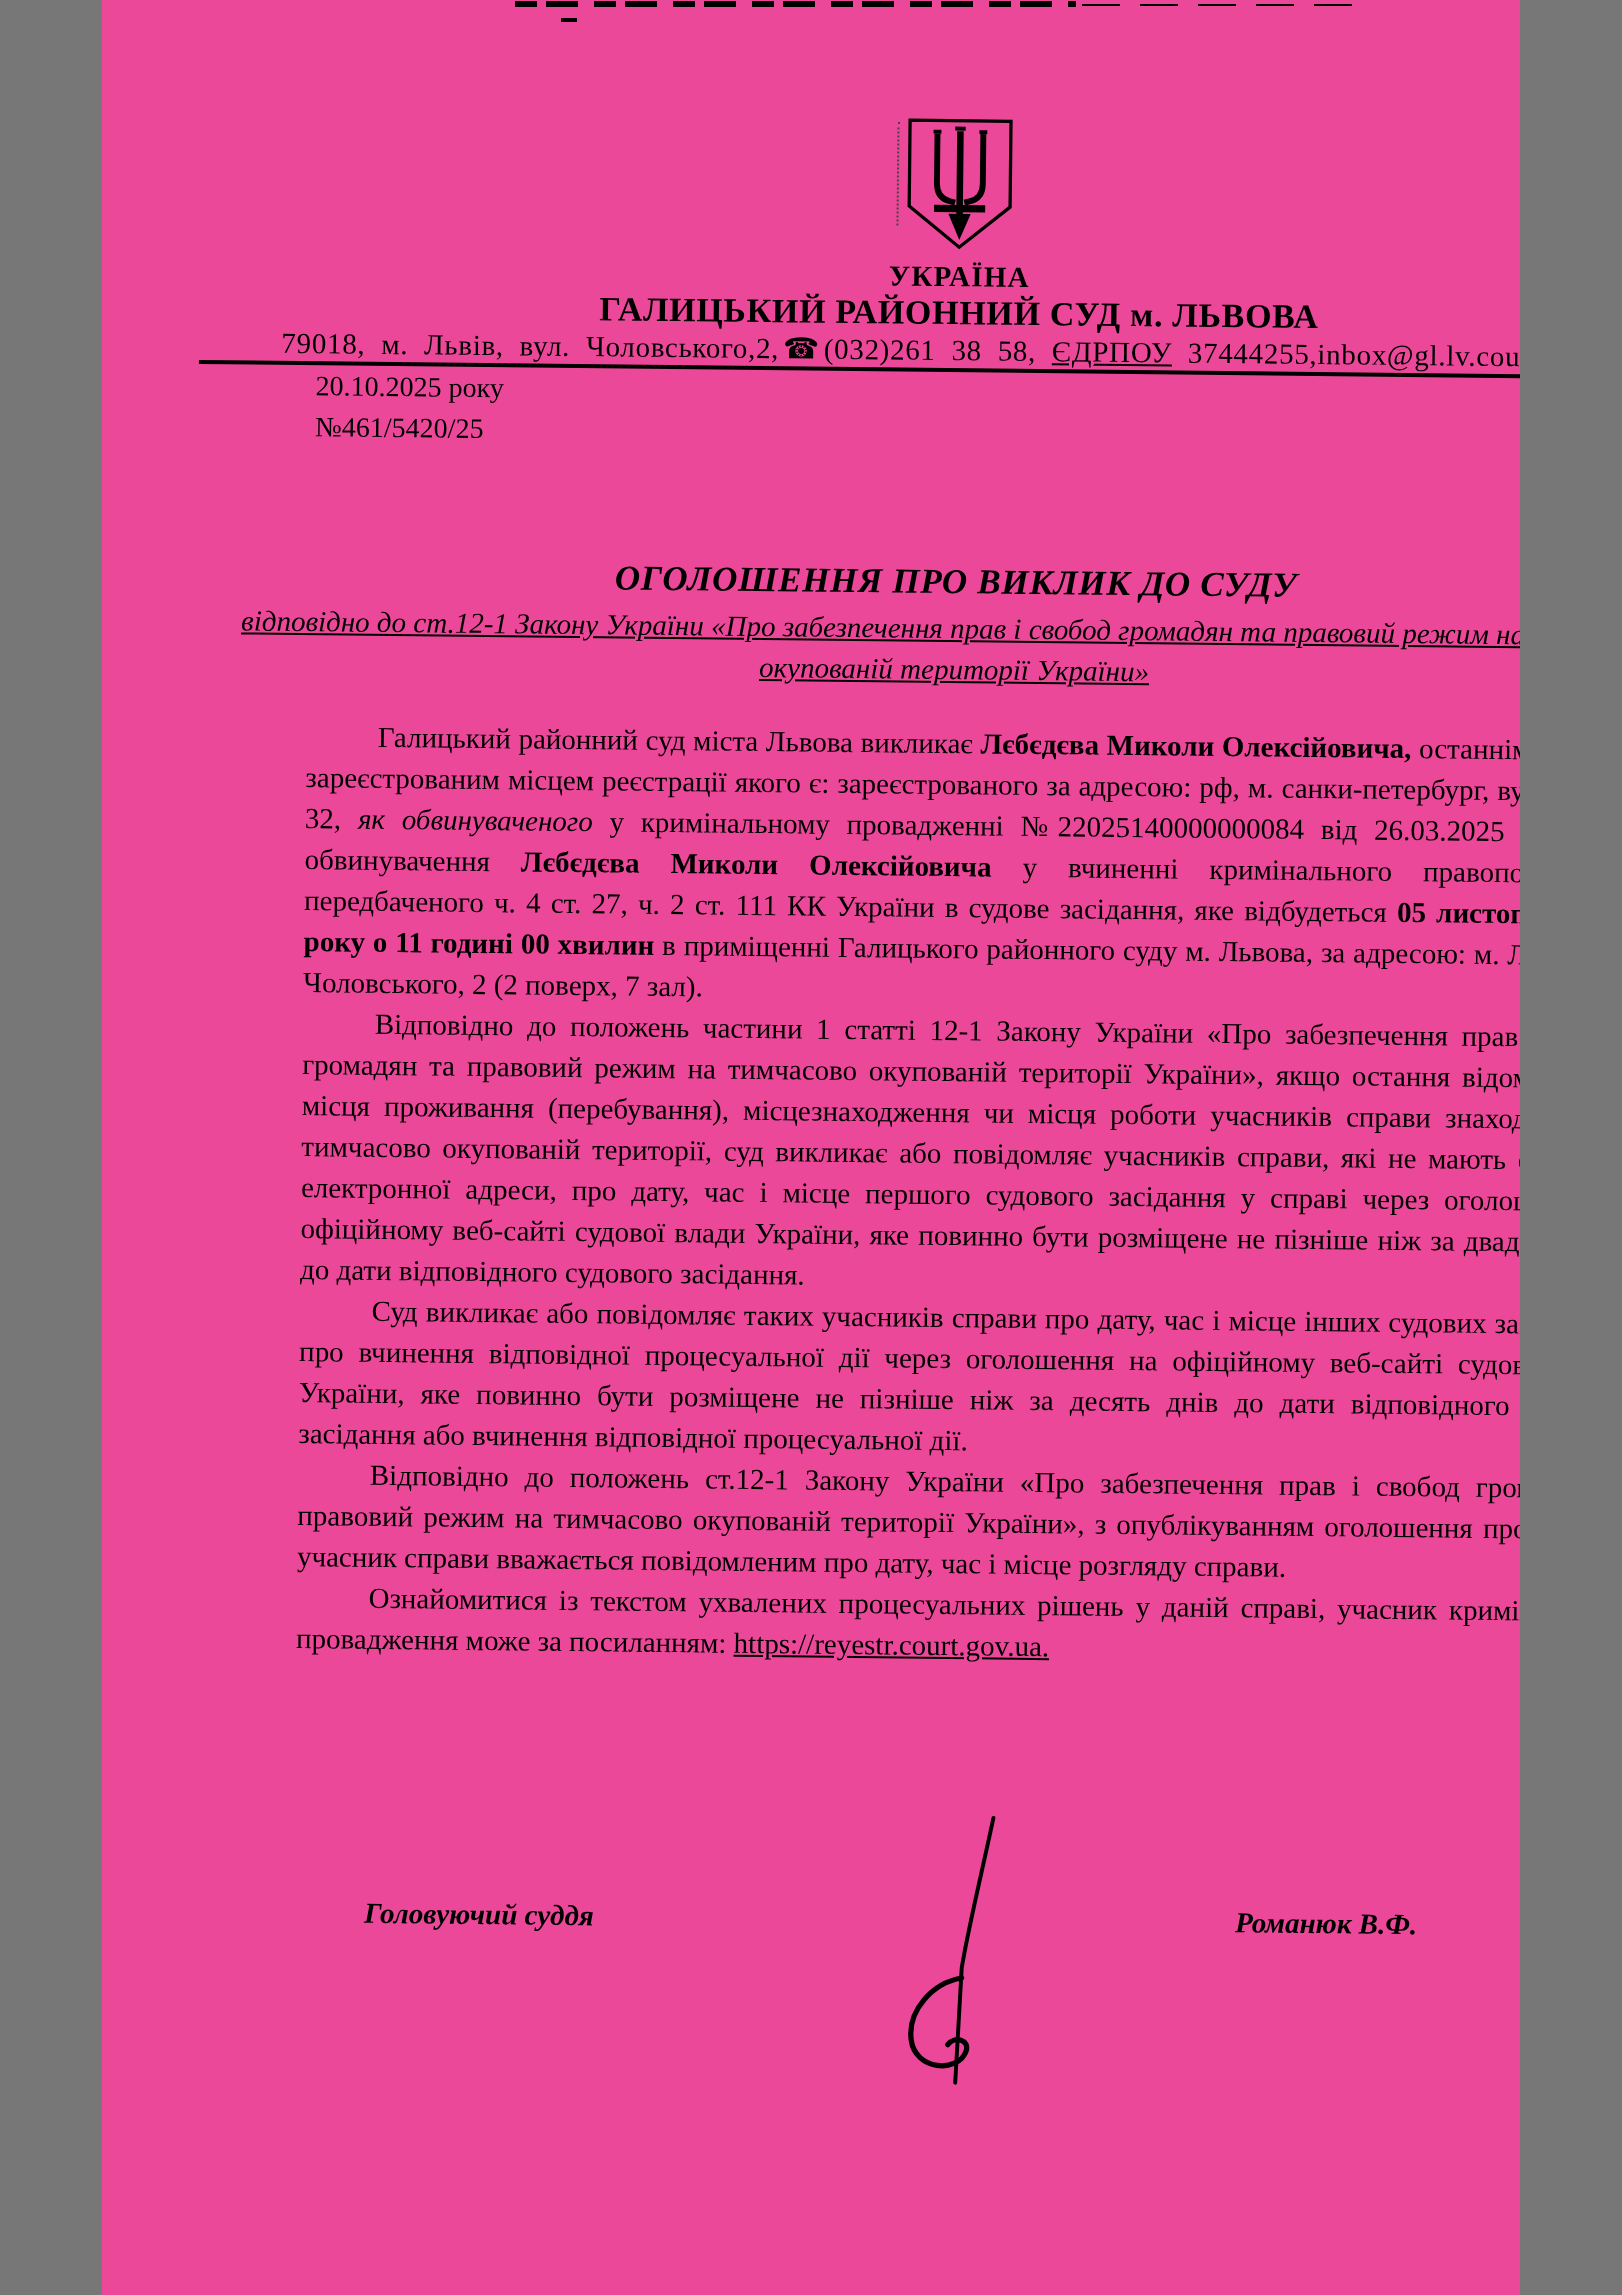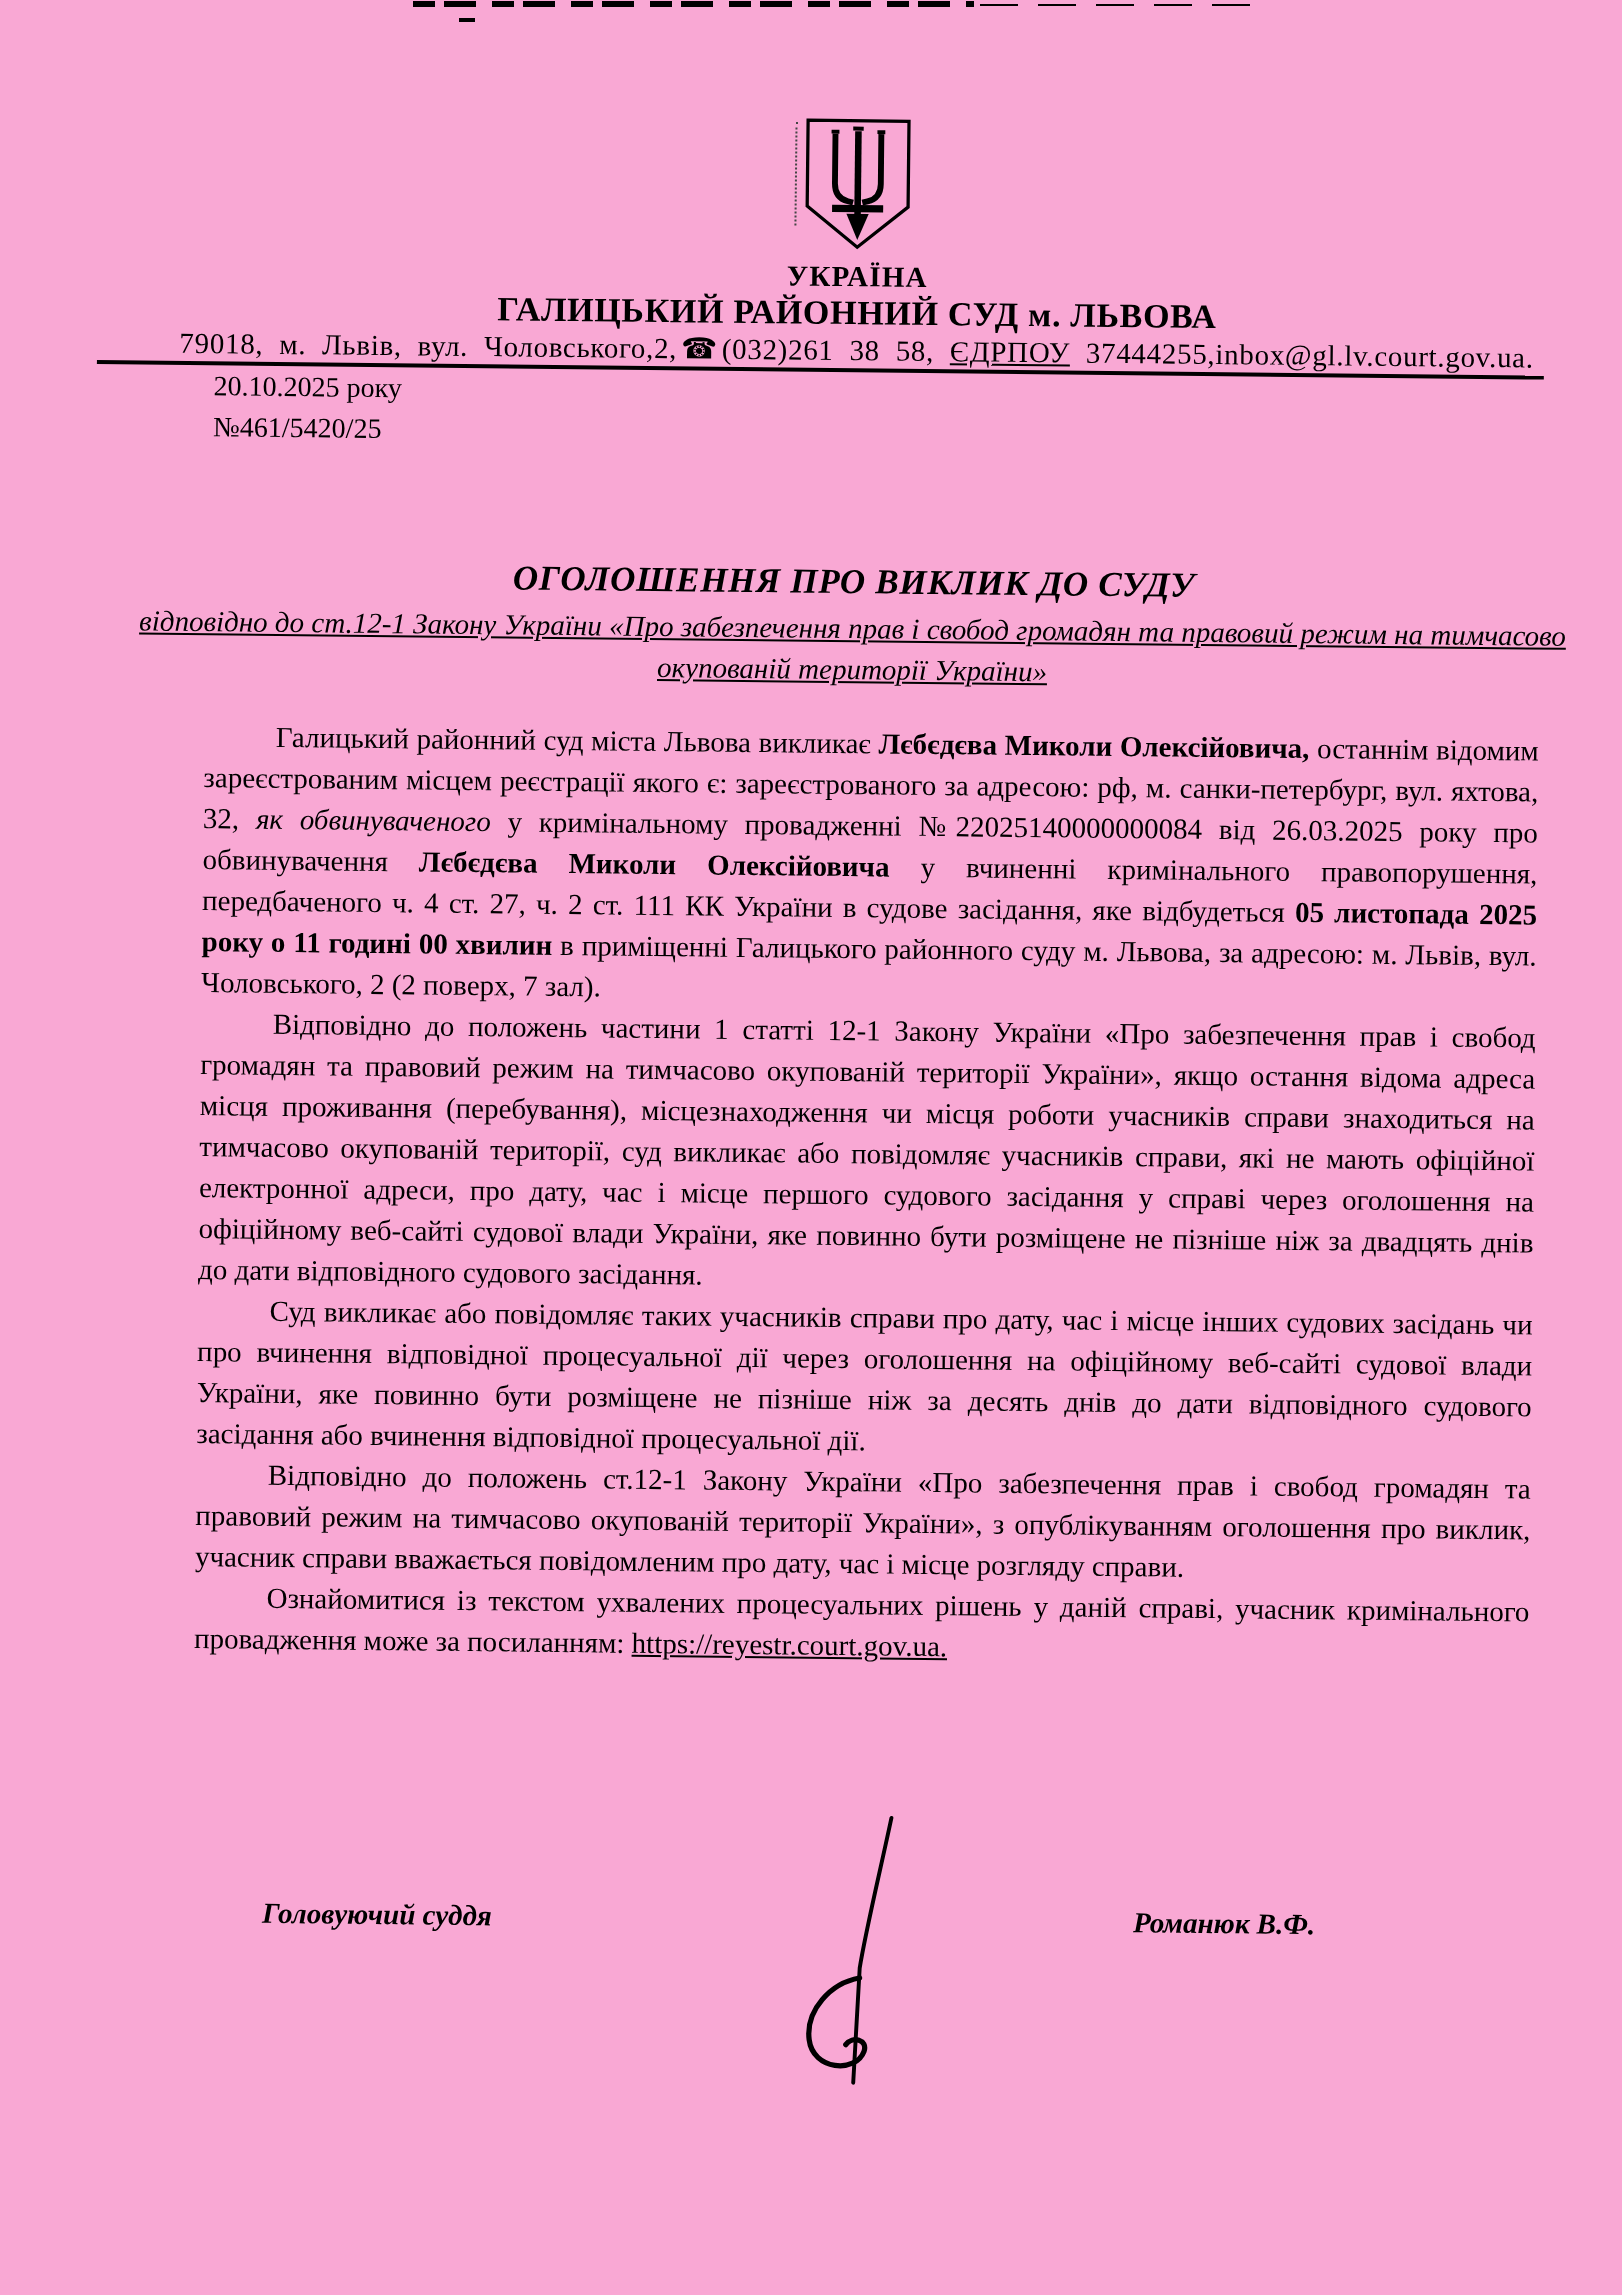--- a/index.html
+++ b/index.html
@@ -1,21 +1,21 @@
 <!DOCTYPE html>
 <html lang="uk" style="font-size:10.5px"><head>
 <meta charset="utf-8">
 <title>Scanned court summons</title>
 <style>
   html,body{margin:0;padding:0;background:#777;}
   .page{
     position:relative;
-    width:1622px;height:2295px;
+    width:1418px;height:2295px;
     margin:0 auto;
-    background:#f9a8d4;
+    background:#ec4899;
     overflow:hidden;
     font-family:"Liberation Serif","DejaVu Serif",serif;
     color:#000;
   }
   
   .noise1{position:absolute;top:1.3px;left:413px;width:561px;height:5.9px;
     background:repeating-linear-gradient(90deg,#000 0 22px,transparent 22px 31px,#000 31px 63px,transparent 63px 79px);}
   .noise2{position:absolute;top:3.9px;left:980px;width:275px;height:2.6px;
     background:repeating-linear-gradient(90deg,#000 0 38px,transparent 38px 58px);}
   .speck{position:absolute;top:17.7px;left:459px;width:15.7px;height:3.9px;background:#000;}

